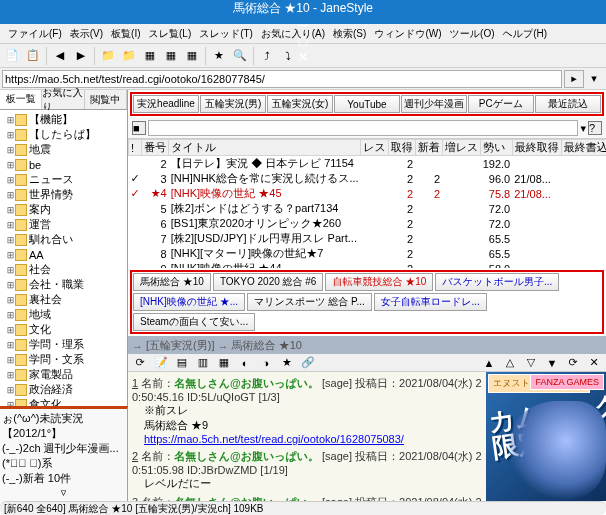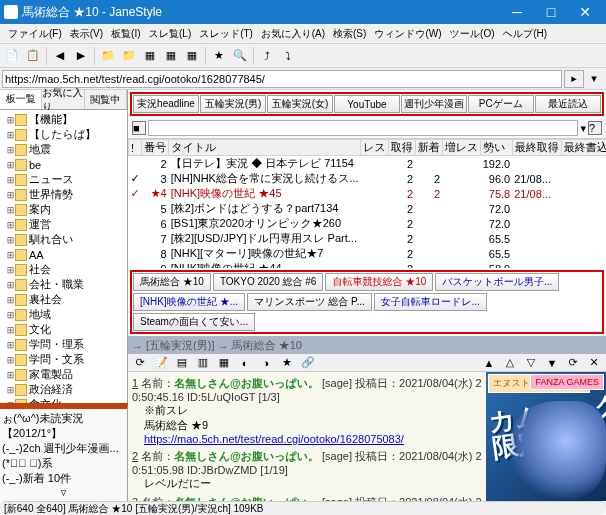--- a/index.html
+++ b/index.html
@@ -1,17 +1,17 @@
 <!DOCTYPE html>
 <html><head>
 <meta charset="utf-8">
 <style>
 * { box-sizing: border-box; margin: 0; padding: 0; font-family: "MS PGothic", "Meiryo", sans-serif; font-size: 11px; }
 body { width: 606px; height: 515px; background: #fff; overflow: hidden; position: relative; }
-.titlebar { background: #1979ca; color: #fff; height: 24px; display: flex; align-items: center; padding: 0 4px; }
+.titlebar { background: #1979ca; color: #fff; height: 24px; display: flex; align-items: center; padding: 0 4px; flex-direction: column; }
 .titlebar .icon { width: 14px; height: 14px; background: #fff; margin-right: 4px; border-radius: 2px; }
 .titlebar .title { flex: 1; font-size: 12px; }
 .titlebar .winbtn { width: 34px; height: 24px; display: flex; align-items: center; justify-content: center; color: #fff; font-size: 14px; }
 .menubar { height: 20px; background: #f0f0f0; display: flex; align-items: center; padding: 0 4px; border-bottom: 1px solid #d0d0d0; }
 .menubar span { padding: 0 4px; font-size: 10px; }
 .toolbar { height: 24px; background: #f0f0f0; display: flex; align-items: center; padding: 0 2px; gap: 1px; border-bottom: 1px solid #d0d0d0; }
 .tbtn { width: 20px; height: 20px; border: 1px solid transparent; display: inline-flex; align-items: center; justify-content: center; font-size: 11px; }
 .tsep { width: 1px; height: 18px; background: #ccc; margin: 0 2px; }
 .addrbar { height: 22px; background: #f0f0f0; display: flex; align-items: center; padding: 0 2px; border-bottom: 1px solid #d0d0d0; }
 .addrbar input { flex: 1; height: 18px; border: 1px solid #abadb3; padding: 0 2px; font-size: 11px; }
@@ -49,21 +49,21 @@
 .post { margin-bottom: 4px; }
 .post .hdr { color: #333; }
 .post .name { color: #228b22; font-weight: bold; }
 .post .body { padding-left: 12px; }
 .sidebar { width: 120px; background: linear-gradient(135deg, #2a6fb5, #0d2e5c); position: relative; overflow: hidden; color: #fff; }
 .sidebar .banner1 { position: absolute; top: 2px; right: 2px; padding: 2px 4px; background: #ffb0d0; color: #c00; font-size: 9px; border: 1px solid #fff; }
 .sidebar .banner2 { position: absolute; top: 2px; left: 2px; padding: 2px 4px; background: #ffe0b0; color: #a06000; font-size: 9px; border: 1px solid #fff; }
 .sidebar .bigtext { position: absolute; top: 28px; left: 4px; font-size: 26px; font-weight: bold; color: #fff; text-shadow: 2px 2px 0 #003366; line-height: 1.0; transform: rotate(-8deg); }
 .sidebar .illust { position:absolute; bottom:0; right:0; width: 100px; height: 100px; background: radial-gradient(circle at 60% 40%, #a8c0ff 0%, #4a6fb5 50%, transparent 70%); border-radius: 50% 30% 40% 20%; }
 .statusbar { height: 14px; background: #f0f0f0; border-top: 1px solid #ccc; font-size: 10px; padding: 0 4px; display: flex; align-items: center; border-radius: 6px; }
-.bottomleft { position:absolute; bottom:14px; left:0; width:128px; background:#f8f8f8; border-top:6px solid #c2410c; border-right:1px solid #a0a0a0; font-size:9px; padding:2px; }
+.bottomleft { position:absolute; bottom:14px; left:0; width:128px; background:#f8f8f8; border-top:3px solid #c2410c; border-right:1px solid #a0a0a0; font-size:9px; padding:2px; }
 .scrollwrap{overflow:hidden;}
 </style>
 </head>
 <body>
 
 <div class="titlebar">
   <div class="icon"></div>
   <div class="title">馬術総合 ★10 - JaneStyle</div>
   <div class="winbtn">─</div>
   <div class="winbtn">□</div>

